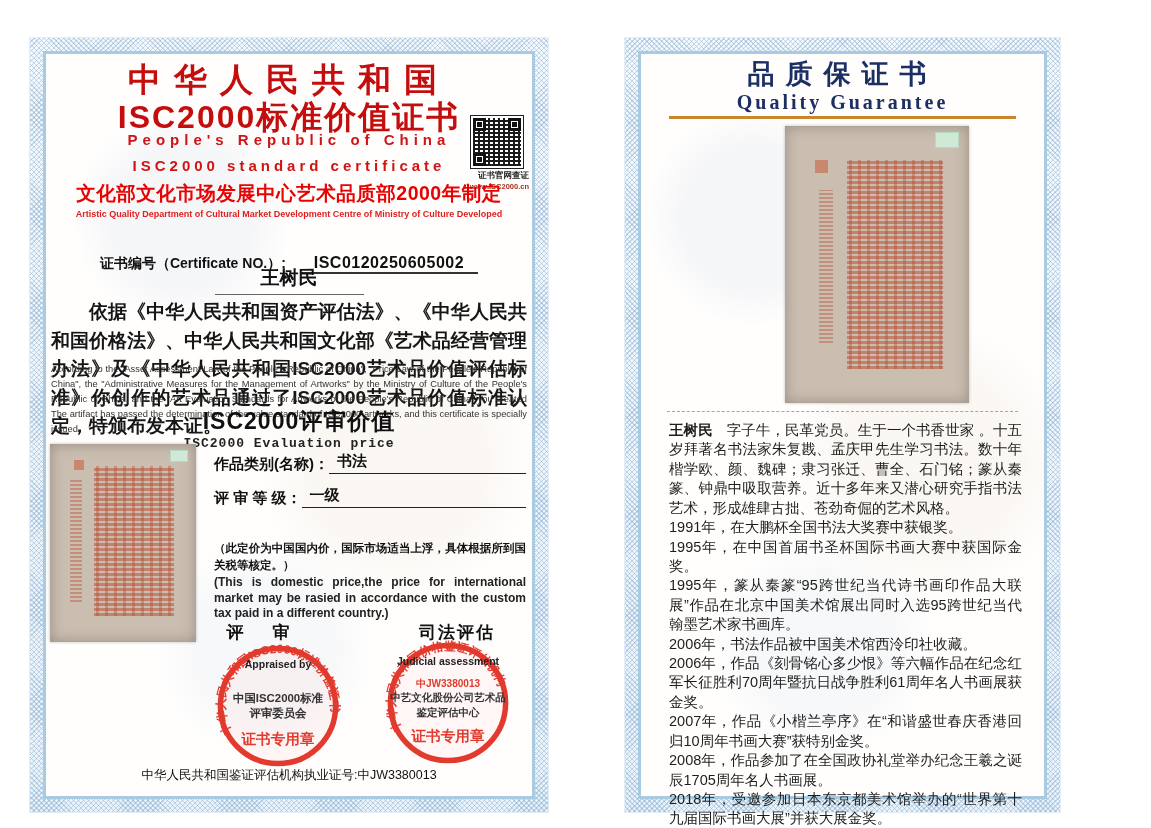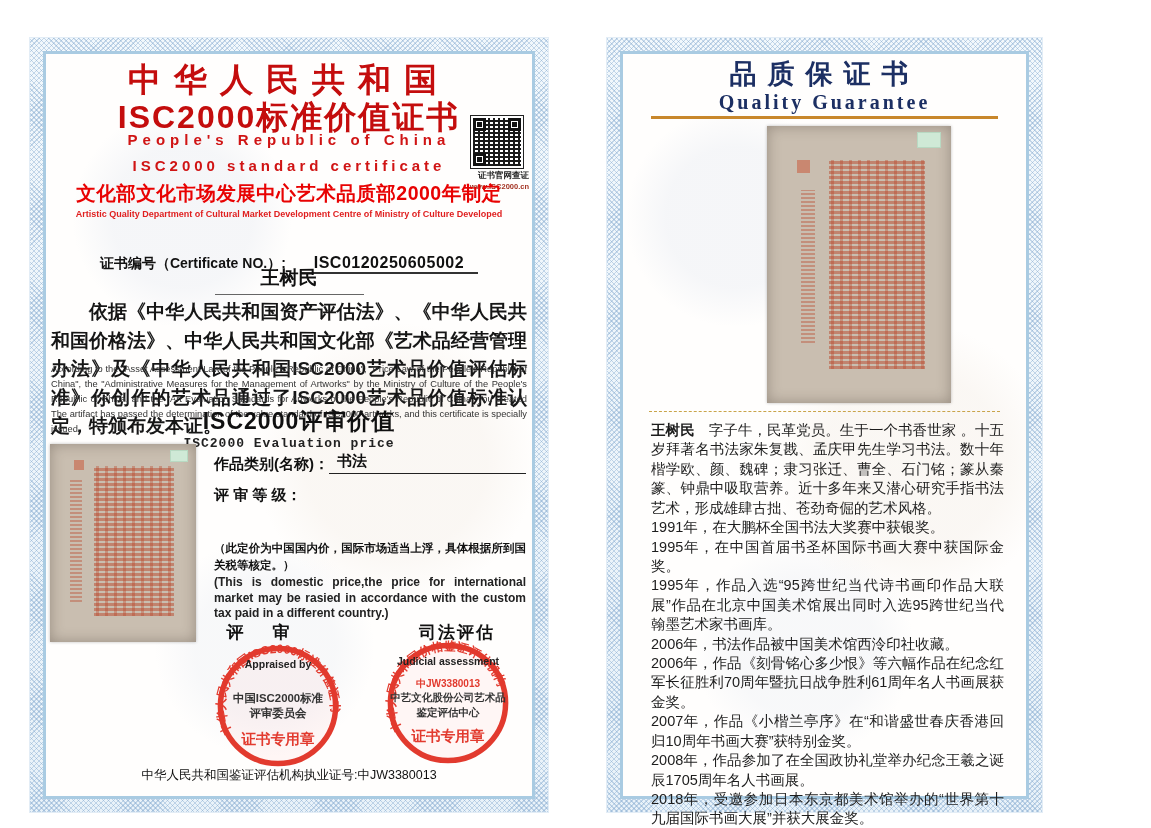--- a/index.html
+++ b/index.html
@@ -14,21 +14,21 @@
       repeating-linear-gradient(-45deg, rgba(122,162,203,.40) 0 1px, rgba(255,255,255,0) 1px 3.5px),
       linear-gradient(#f2f8fc,#e9f2f9);
     box-shadow:0 0 0 1px #e3edf6;}
   .page-inner{position:relative;width:100%;height:100%;border:3px solid #a9cbe2;background:#fffefd;}
   .page-inner::before{content:"";position:absolute;inset:0;pointer-events:none;
     background:
       radial-gradient(circle at 28% 22%, rgba(160,178,208,.10) 0 70px, transparent 110px),
       radial-gradient(circle at 72% 55%, rgba(205,180,150,.09) 0 90px, transparent 140px),
       radial-gradient(circle at 45% 80%, rgba(160,178,208,.08) 0 70px, transparent 110px);}
   .page-left{left:30px;top:38px;width:518px;height:774px;}
-  .page-right{left:607px;top:38px;width:435px;height:774px;}
+  .page-right{left:625px;top:38px;width:435px;height:774px;}
 
   .abs{position:absolute;}
   .ctr{text-align:center;left:0;right:0;}
 
   
   .t-cn1{top:4px;font-size:33px;font-weight:bold;letter-spacing:13px;color:#c40d0d;white-space:nowrap;}
   .t-cn2{top:42px;font-size:32px;font-weight:bold;letter-spacing:2px;color:#c40d0d;white-space:nowrap;}
   .t-en1{top:77px;font-size:15px;font-weight:bold;letter-spacing:5px;color:#d01414;white-space:nowrap;}
   .t-en2{top:103px;font-size:15px;font-weight:bold;letter-spacing:4px;color:#d01414;white-space:nowrap;}
   .dept-cn{top:126px;font-size:19.5px;font-weight:900;color:#e80202;letter-spacing:0.5px;white-space:nowrap;}
@@ -146,20 +146,21 @@
         <div class="cols"></div>
       </div>
 
       <div class="abs fields">
         <div class="field-row">
           <span class="field-label">作品类别(名称)：</span>
           <span class="field-value">书法</span>
         </div>
         <div class="field-row">
           <span class="field-label">评 审 等 级：</span>
+          <span class="field-value">一级</span>
         </div>
       </div>
 
       <div class="abs note-cn">（此定价为中国国内价，国际市场适当上浮，具体根据所到国关税等核定。）</div>
       <div class="abs note-en">(This is domestic price,the price for international market may be rasied in accordance with the custom tax paid in a different country.)</div>
 
       <div class="abs heading-appraise">评　审</div>
       <div class="abs heading-judicial">司法评估</div>
 
       <div class="abs seal-wrap seal-wrap-left">
@@ -212,21 +213,21 @@
         <div class="sidecol"></div>
         <div class="cols"></div>
       </div>
 
       <div class="abs gold-divider"></div>
 
       <div class="abs bio">
         <p><span class="bio-name">王树民</span><span>字子牛，民革党员。生于一个书香世家 。十五岁拜著名书法家朱复戡、孟庆甲先生学习书法。数十年楷学欧、颜、魏碑；隶习张迁、曹全、石门铭；篆从秦篆、钟鼎中吸取营养。近十多年来又潜心研究手指书法艺术，形成雄肆古拙、苍劲奇倔的艺术风格。</span></p>
         <p>1991年，在大鹏杯全国书法大奖赛中获银奖。</p>
         <p>1995年，在中国首届书圣杯国际书画大赛中获国际金奖。</p>
-        <p>1995年，作品入选“95跨世纪当代诗书画印作品大联展”作品在北京中国美术馆展出同时入选95跨世纪当代翰墨艺术家书画库。</p>
+        <p>1995年，篆从秦篆“95跨世纪当代诗书画印作品大联展”作品在北京中国美术馆展出同时入选95跨世纪当代翰墨艺术家书画库。</p>
         <p>2006年，书法作品被中国美术馆西泠印社收藏。</p>
         <p>2006年，作品《刻骨铭心多少恨》等六幅作品在纪念红军长征胜利70周年暨抗日战争胜利61周年名人书画展获金奖。</p>
         <p>2007年，作品《小楷兰亭序》在“和谐盛世春庆香港回归10周年书画大赛”获特别金奖。</p>
         <p>2008年，作品参加了在全国政协礼堂举办纪念王羲之诞辰1705周年名人书画展。</p>
         <p>2018年，受邀参加日本东京都美术馆举办的“世界第十九届国际书画大展”并获大展金奖。</p>
       </div>
 
     </div>
   </div>
 

